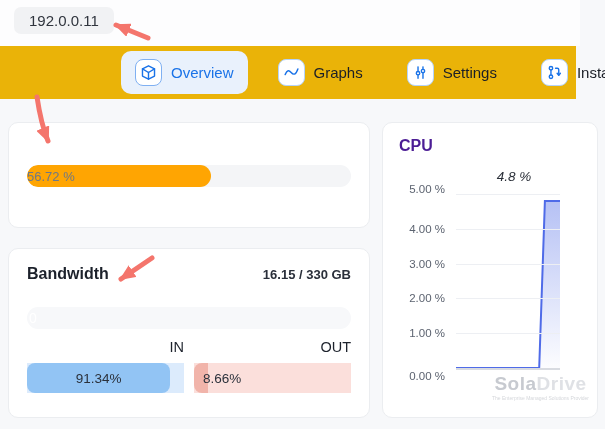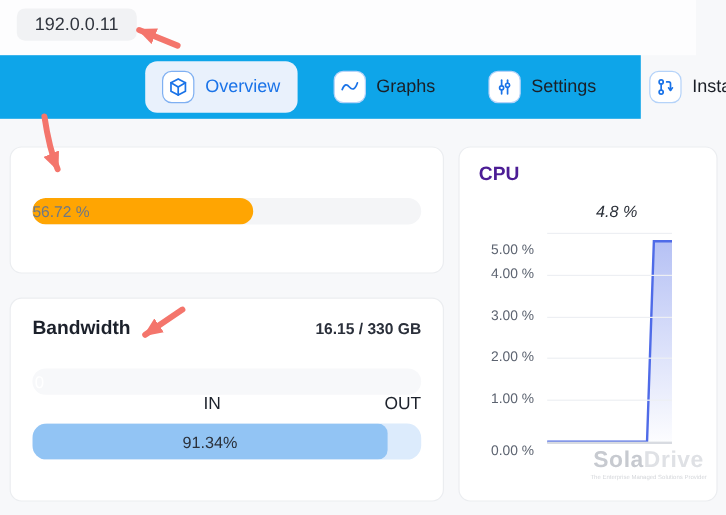--- a/index.html
+++ b/index.html
@@ -15,21 +15,21 @@
 
   
   .topbar { position:absolute; left:0; top:0; width:580px; height:46px; background:#fdfdfe; }
   .ip-chip {
     position:absolute; left:14px; top:7px;
     background:#f1f2f4; border-radius:7px;
     padding:5px 15px; font-size:15px; color:#30353e;
   }
 
   
-  .tabstrip { position:absolute; left:0; top:46px; width:534px; height:53px; background:#0ea5e9; }
+  .tabstrip { position:absolute; left:0; top:46px; width:576px; height:53px; background:#eab308; }
   .tabs { position:absolute; left:121px; top:0; height:53px; display:flex; align-items:center; gap:16px; }
   .tab { display:flex; align-items:center; gap:9px; padding:8px 14px; border-radius:10px; cursor:pointer; }
   .tab.active { background:var(--tab-active-bg,#e9f1fc); }
   .icon-box {
     width:27px; height:27px; border-radius:8px; background:#fff;
     border:1.6px solid #b5d3f9; display:flex; align-items:center; justify-content:center;
   }
   .tab.active .icon-box { border-color:#7fb0f2; }
   .icon-box svg { width:17px; height:17px; stroke:var(--accent,#1a73e8); stroke-width:2; fill:none; stroke-linecap:round; stroke-linejoin:round; }
   .tab-label { font-size:15px; color:#1b1f27; }
@@ -49,24 +49,24 @@
   .disk-track { margin-top:26px; height:22px; background:#f4f5f7; border-radius:11px; overflow:hidden; }
   .disk-fill {
     height:100%; background:var(--disk-bar,#ffa502); border-radius:11px;
     display:flex; align-items:center; 
     font-size:13px; color:#6e7886;
   }
 
   
   .bw-track { margin-top:24px; height:22px; background:#f7f8fa; border-radius:11px; display:flex; align-items:center; overflow:hidden; }
   .bw-zero { color:#ffffff; font-size:14px; padding-left:2px; }
-  .bw-dir-row { display:flex; gap:10px; }
+  .bw-dir-row { display:flex; gap:10px; margin-top:10px; }
   .bw-dir { flex:1; text-align:right; font-size:14.5px; font-weight:500; color:#1d222c; }
   .bw-bars { display:flex; gap:10px; margin-top:8px; }
-  .bw-bar { flex:1; height:30px; border-radius:12px; position:relative; overflow:hidden; }
+  .bw-bar { flex:1; height:30px; border-radius:0; position:relative; overflow:hidden; }
   .bw-bar.in  { background:var(--in-track,#dcebfc); }
   .bw-bar.out { background:var(--out-track,#fbdfdb); }
   .bw-fill { height:100%; border-radius:8px; display:flex; align-items:center; justify-content:center; }
   .bw-bar.in  .bw-fill { background:var(--in-fill,#92c4f4); }
   .bw-bar.out .bw-fill { background:var(--out-fill,#f1b4aa); border-radius:8px 0 0 8px; }
   .bw-val { font-size:13.5px; color:#2b313b; }
   .bw-bar.out .bw-val { position:absolute; left:9px; top:0; height:30px; display:flex; align-items:center; }
 
   
   .cpu-title { position:absolute; left:16px; top:14px; font-size:16px; font-weight:bold; color:#4c1d95; }
@@ -168,39 +168,43 @@
     </div>
     <div class="bw-dir-row">
       <div class="bw-dir">IN</div>
       <div class="bw-dir">OUT</div>
     </div>
     <div class="bw-bars">
       <div class="bw-bar in">
         <div class="bw-fill" style="width: 91.34%;">
           <span class="bw-val">91.34%</span>
         </div>
+      </div>
+      <div class="bw-bar out">
+        <div class="bw-fill" style="width: 8.66%;"></div>
+        <span class="bw-val">8.66%</span>
       </div>
     </div>
   </div>
 
   <div class="card card-cpu">
     <div class="cpu-title">CPU</div>
     <div class="cpu-peak">4.8 %</div>
     <div class="cpu-plot" id="cpu-plot">
       <svg class="cpu-series" viewBox="0 0 104 174" preserveAspectRatio="none">
         <defs>
           <linearGradient id="cpuFill" x1="0" y1="0" x2="0" y2="1">
             <stop id="cpuFillStop1" offset="0" stop-opacity="0.5" stop-color="#6c83ea"></stop>
             <stop id="cpuFillStop2" offset="1" stop-opacity="0.02" stop-color="#6c83ea"></stop>
           </linearGradient>
         </defs>
         <path id="cpuArea" fill="url(#cpuFill)" stroke="none" d="M0.0,174.0 L83.2,174.0 L88.9,7.0 L104.0,7.0 L104,174 L0,174 Z"></path>
         <path id="cpuLine" fill="none" stroke-width="2" d="M0.0,174.0 L83.2,174.0 L88.9,7.0 L104.0,7.0" stroke="#4f6be8"></path>
       </svg>
-    <div class="cpu-tick-label" style="top: 78px;">5.00 %</div>
+    <div class="cpu-tick-label" style="top: 58px;">5.00 %</div>
         <div class="cpu-gridline" style="top: 71px;"></div>
         <div class="cpu-tick-label" style="top: 97.8px;">4.00 %</div>
         <div class="cpu-gridline" style="top: 105.8px;"></div>
         <div class="cpu-tick-label" style="top: 132.6px;">3.00 %</div>
         <div class="cpu-gridline" style="top: 140.6px;"></div>
         <div class="cpu-tick-label" style="top: 167.4px;">2.00 %</div>
         <div class="cpu-gridline" style="top: 175.4px;"></div>
         <div class="cpu-tick-label" style="top: 202.2px;">1.00 %</div>
         <div class="cpu-gridline" style="top: 210.2px;"></div>
         <div class="cpu-tick-label" style="top: 245px;">0.00 %</div>

